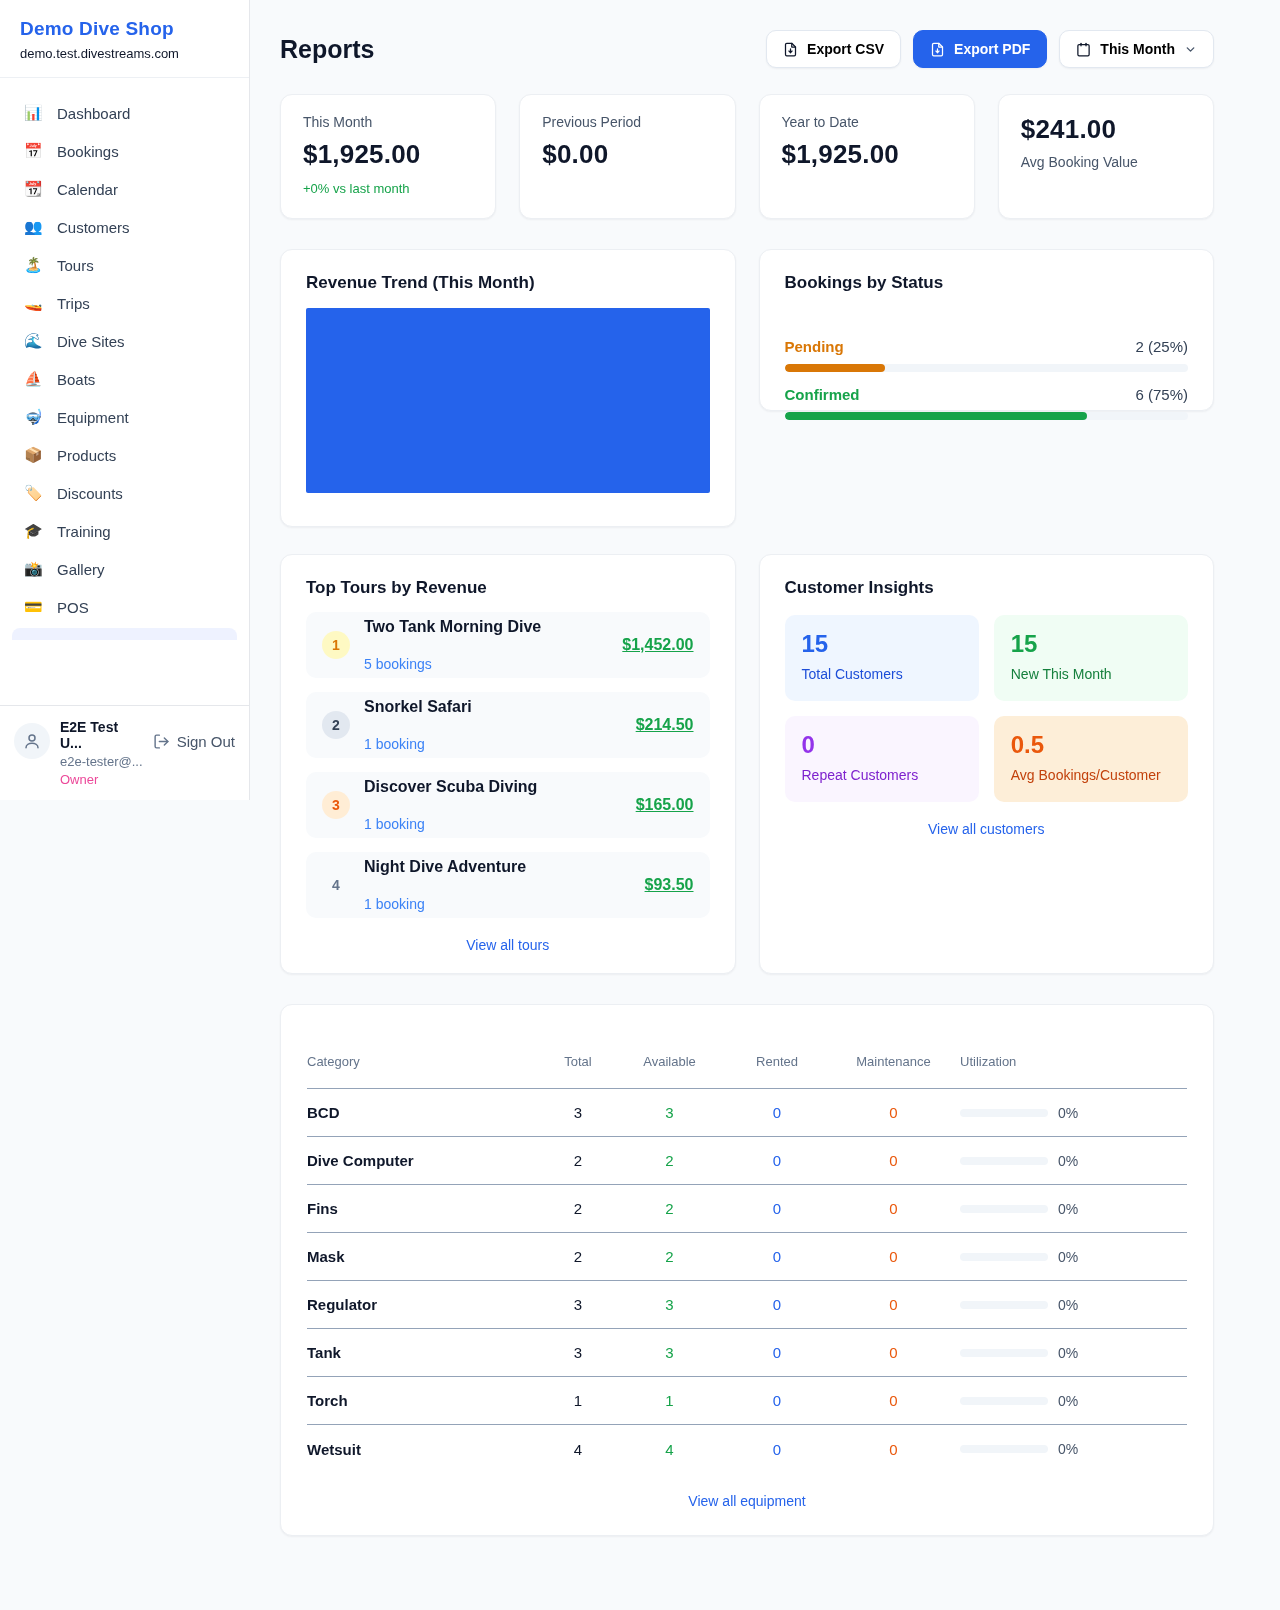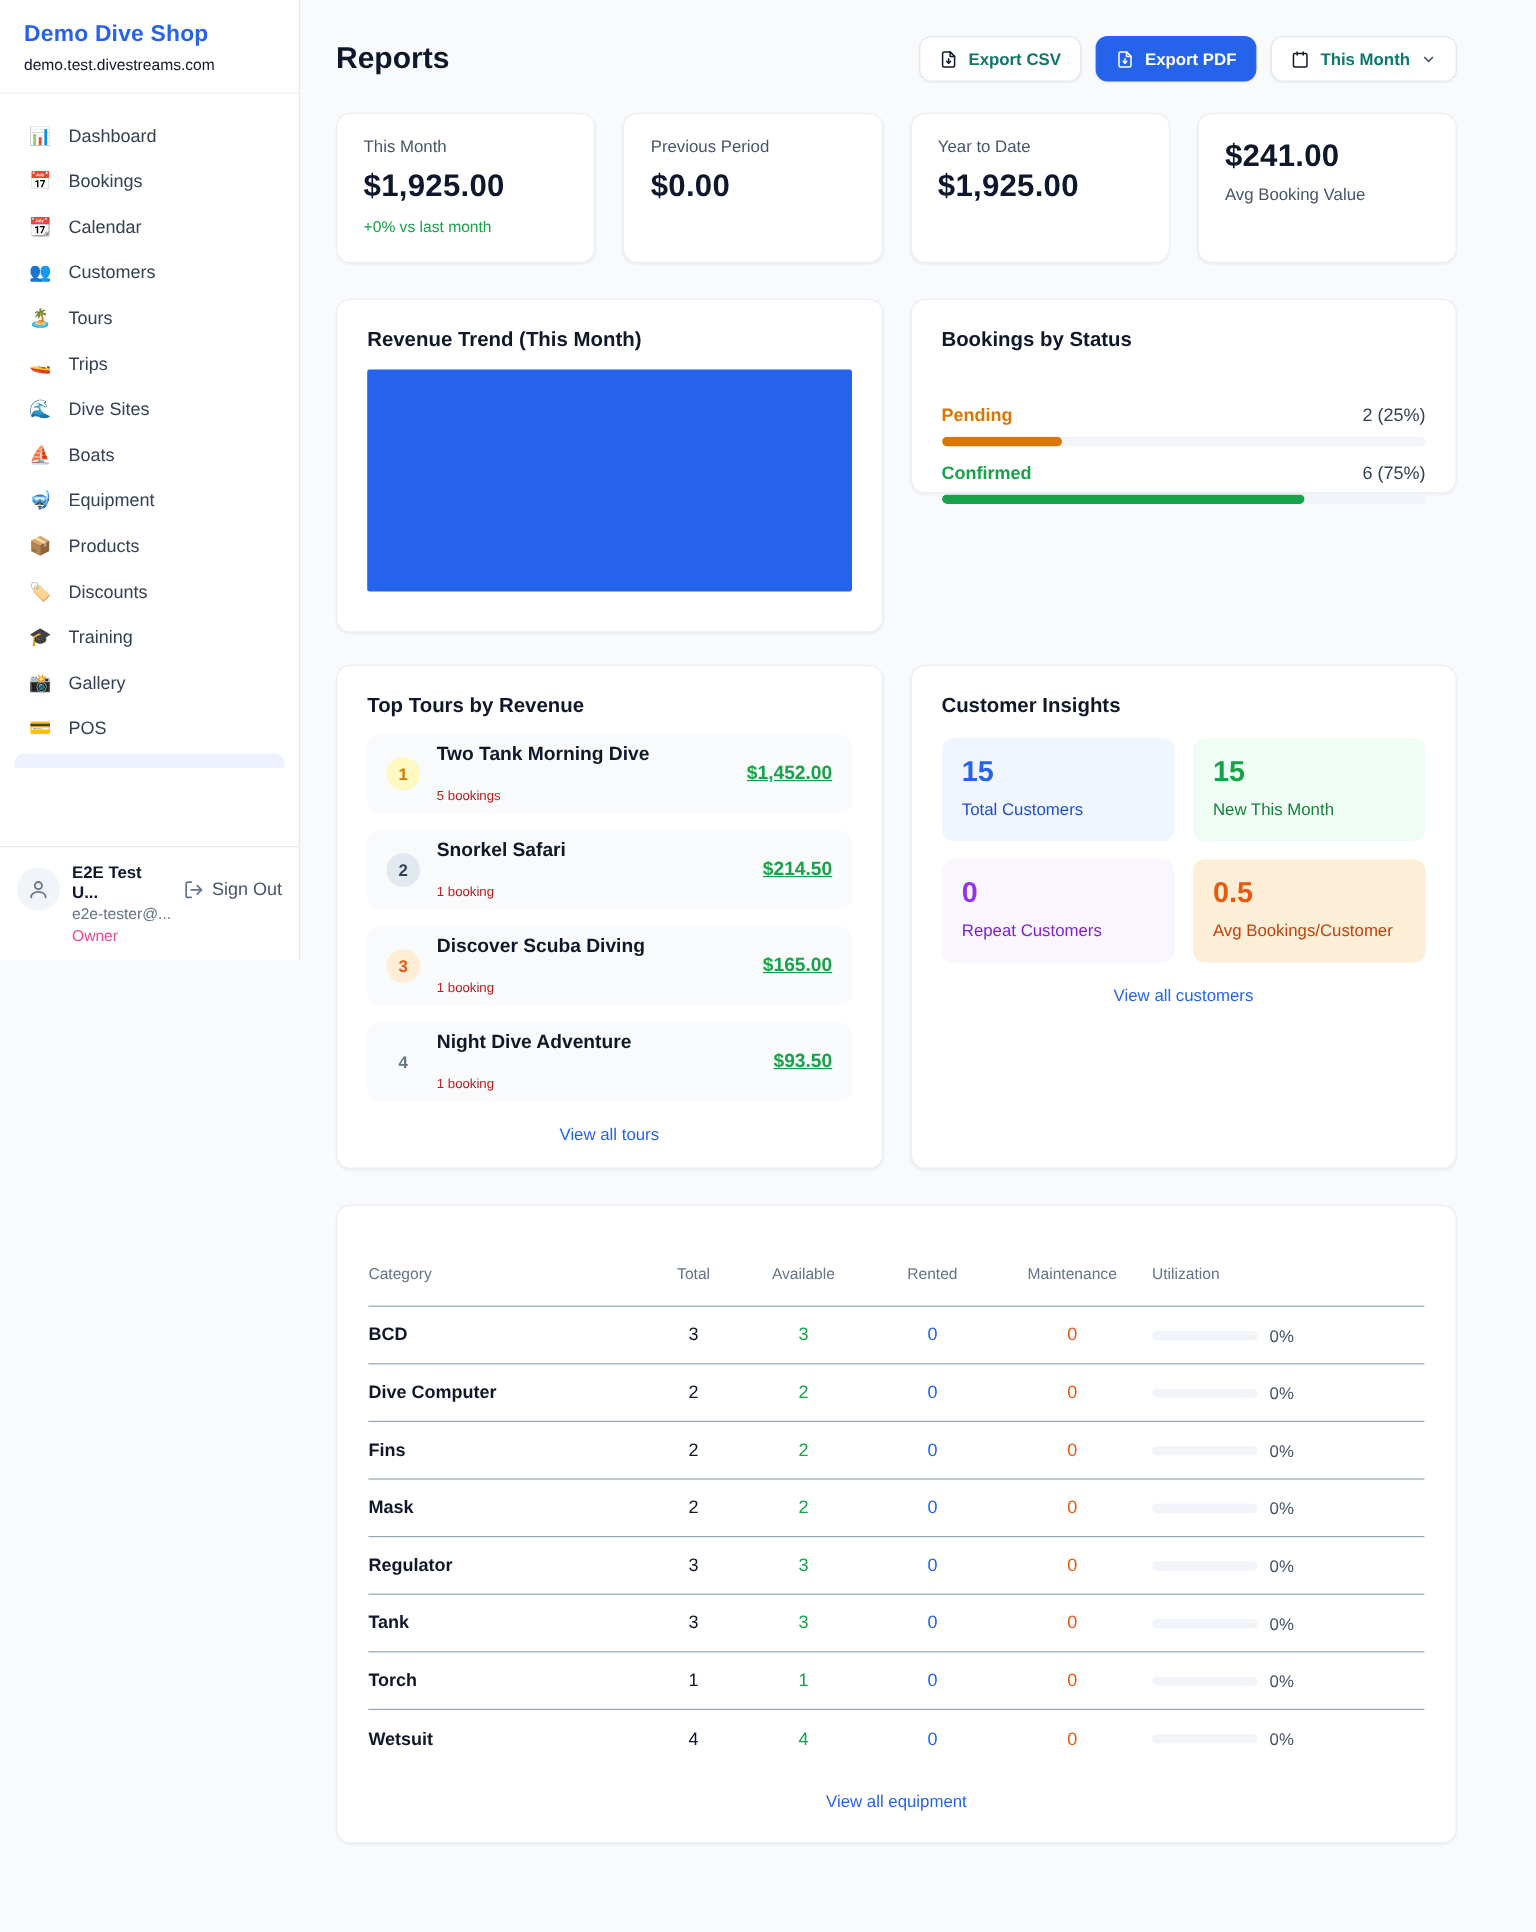--- a/index.html
+++ b/index.html
@@ -47,21 +47,21 @@
   }
   
   .main { position:absolute; left:250px; top:0; width:1030px; padding:30px 66px 0 30px; }
   .page-head { display:flex; align-items:center; justify-content:space-between; margin-bottom:26px; }
   .page-title { font-size:25px; font-weight:bold; color:#0f172a; }
   .head-actions { display:flex; gap:12px; }
   .btn {
     height:38px; padding:0 16px; border-radius:10px;
     display:inline-flex; align-items:center; gap:9px;
     font-size:14px; font-weight:bold; cursor:pointer;
-    border:1px solid #e2e8f0; background:#fff; color:#0f766e;
+    border:1px solid #e2e8f0; background:#fff; color:#000000;
     box-shadow:0 1px 2px rgba(15,23,42,.05);
   }
   .btn-primary { background:#2563eb; border-color:#2563eb; color:#fff; }
   .card {
     background:#fff; border:1px solid #eceff3; border-radius:12px;
     box-shadow:0 1px 2px rgba(15,23,42,.05);
   }
   
   .stats-row { display:grid; grid-template-columns:repeat(4,1fr); gap:23px; margin-bottom:30px; }
   .stat-card { padding:19px 22px; height:125px; }
@@ -96,21 +96,21 @@
   .rank {
     width:28px; height:28px; border-radius:50%; flex:none;
     display:flex; align-items:center; justify-content:center;
     font-size:14px; font-weight:bold;
   }
   .rank.r1 { background:#fef9c3; color:#d97706; }
   .rank.r2 { background:#e2e8f0; color:#334155; }
   .rank.r3 { background:#ffedd5; color:#ea580c; }
   .rank.r4 { background:transparent; color:#64748b; }
   .tour-name { font-size:16px; font-weight:bold; color:#0f172a; }
-  .tour-bookings { font-size:11px; color:#b91c1c; margin-top:20px; }
+  .tour-bookings { font-size:14px; color:#3b82f6; margin-top:20px; }
   .tour-revenue { margin-left:auto; font-size:16px; font-weight:bold; color:#16a34a; white-space:nowrap;text-decoration:underline; }
   .view-link { display:block; text-align:center; font-size:14px; color:#2563eb; margin-top:19px; text-decoration:none; cursor:pointer; }
   .insights-card { padding:23px 25px; height:420px; }
   .tiles { display:grid; grid-template-columns:1fr 1fr; gap:15px; margin-top:17px; }
   .tile { border-radius:10px; padding:15px 17px; height:86px; }
   .tile-num { font-size:24px; font-weight:bold; }
   .tile-label { font-size:14px; margin-top:8px; }
   .tile.blue   { background:#eff6ff; } .tile.blue .tile-num{color:#2563eb;}  .tile.blue .tile-label{color:#1d4ed8;}
   .tile.green  { background:#f0fdf4; } .tile.green .tile-num{color:#16a34a;} .tile.green .tile-label{color:#15803d;}
   .tile.purple { background:#faf5ff; } .tile.purple .tile-num{color:#9333ea;}.tile.purple .tile-label{color:#7e22ce;}

